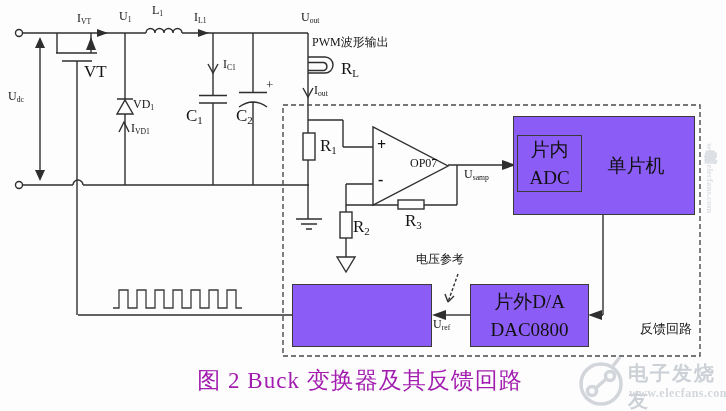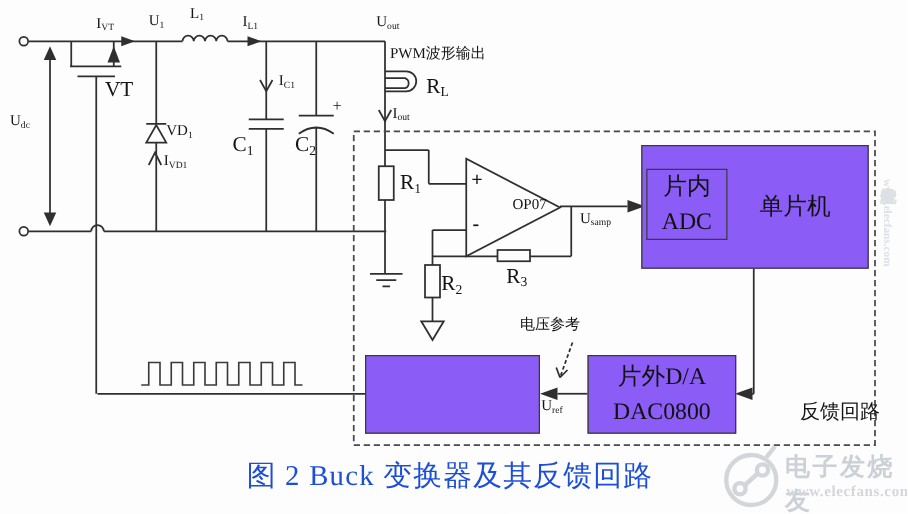--- a/index.html
+++ b/index.html
@@ -11,21 +11,21 @@
   #wires{position:absolute;left:0;top:0;}
   .lbl{position:absolute;font-size:12px;line-height:1.05;white-space:nowrap;color:#141414;}
   .lbl sub{font-size:0.64em;vertical-align:-0.28em;letter-spacing:0;}
   .lbl.big{font-size:17px;}
   .opsign{font-size:16px;font-weight:bold;}
   .cbox{position:absolute;border:1.6px solid #3a3a3a;background:#8b5cf6;
         display:flex;flex-direction:column;justify-content:center;align-items:center;
         font-size:19px;line-height:1.45;text-align:center;}
   .cbox .bl{white-space:nowrap;}
   .caption{position:absolute;left:100px;top:365px;width:520px;text-align:center;
-           font-size:23px;letter-spacing:1px;color:#1d4ed8;}
+           font-size:23px;letter-spacing:1px;color:#a21caf;}
   .wm-name{position:absolute;left:628px;top:360px;font-size:20px;font-weight:bold;
            color:#ccd1d7;letter-spacing:2px;}
   .wm-url{position:absolute;left:629px;top:386px;font-size:12px;font-weight:bold;
           color:#d3d7dc;letter-spacing:0.5px;}
   .wm-side{position:absolute;left:703px;top:140px;height:175px;
            writing-mode:vertical-rl;text-orientation:mixed;
            color:#dde0e4;font-weight:bold;font-size:13px;line-height:1.1;}
   .wm-side .u{font-size:9px;}
 </style>
 </head>
@@ -179,21 +179,21 @@
   <div class="lbl" style="left:314px;top:84px"><span>I</span><sub>out</sub></div>
   <div class="lbl big" style="left:320px;top:137px"><span>R</span><sub>1</sub></div>
   <div class="lbl big" style="left:353px;top:218px"><span>R</span><sub>2</sub></div>
   <div class="lbl big" style="left:405px;top:212px"><span>R</span><sub>3</sub></div>
   <div class="lbl" style="left:410px;top:157px"><span>OP07</span></div>
   <div class="lbl opsign" style="left:377px;top:137px"><span>+</span></div>
   <div class="lbl opsign" style="left:378px;top:172px"><span>-</span></div>
   <div class="lbl" style="left:464px;top:168px"><span>U</span><sub>samp</sub></div>
   <div class="lbl" style="left:416px;top:253px"><span>电压参考</span></div>
   <div class="lbl" style="left:433px;top:318px"><span>U</span><sub>ref</sub></div>
-  <div class="lbl" style="left:640px;top:322px;font-size:16px"><span>反馈回路</span></div>
+  <div class="lbl" style="left:640px;top:322px;font-size:13px"><span>反馈回路</span></div>
 
   <div class="cbox" style="left:513px;top:116px;width:180px;height:97px">
     <div style="position:absolute;left:66px;top:0;width:112px;height:100%;display:flex;flex-direction:column;justify-content:center;">
       <div class="bl">单片机</div>
     </div>
   </div>
   <div class="cbox" style="left:517px;top:135px;width:63px;height:55px;border-width:1.3px">
     <div class="bl">片内</div>
     <div class="bl">ADC</div>
   </div>

